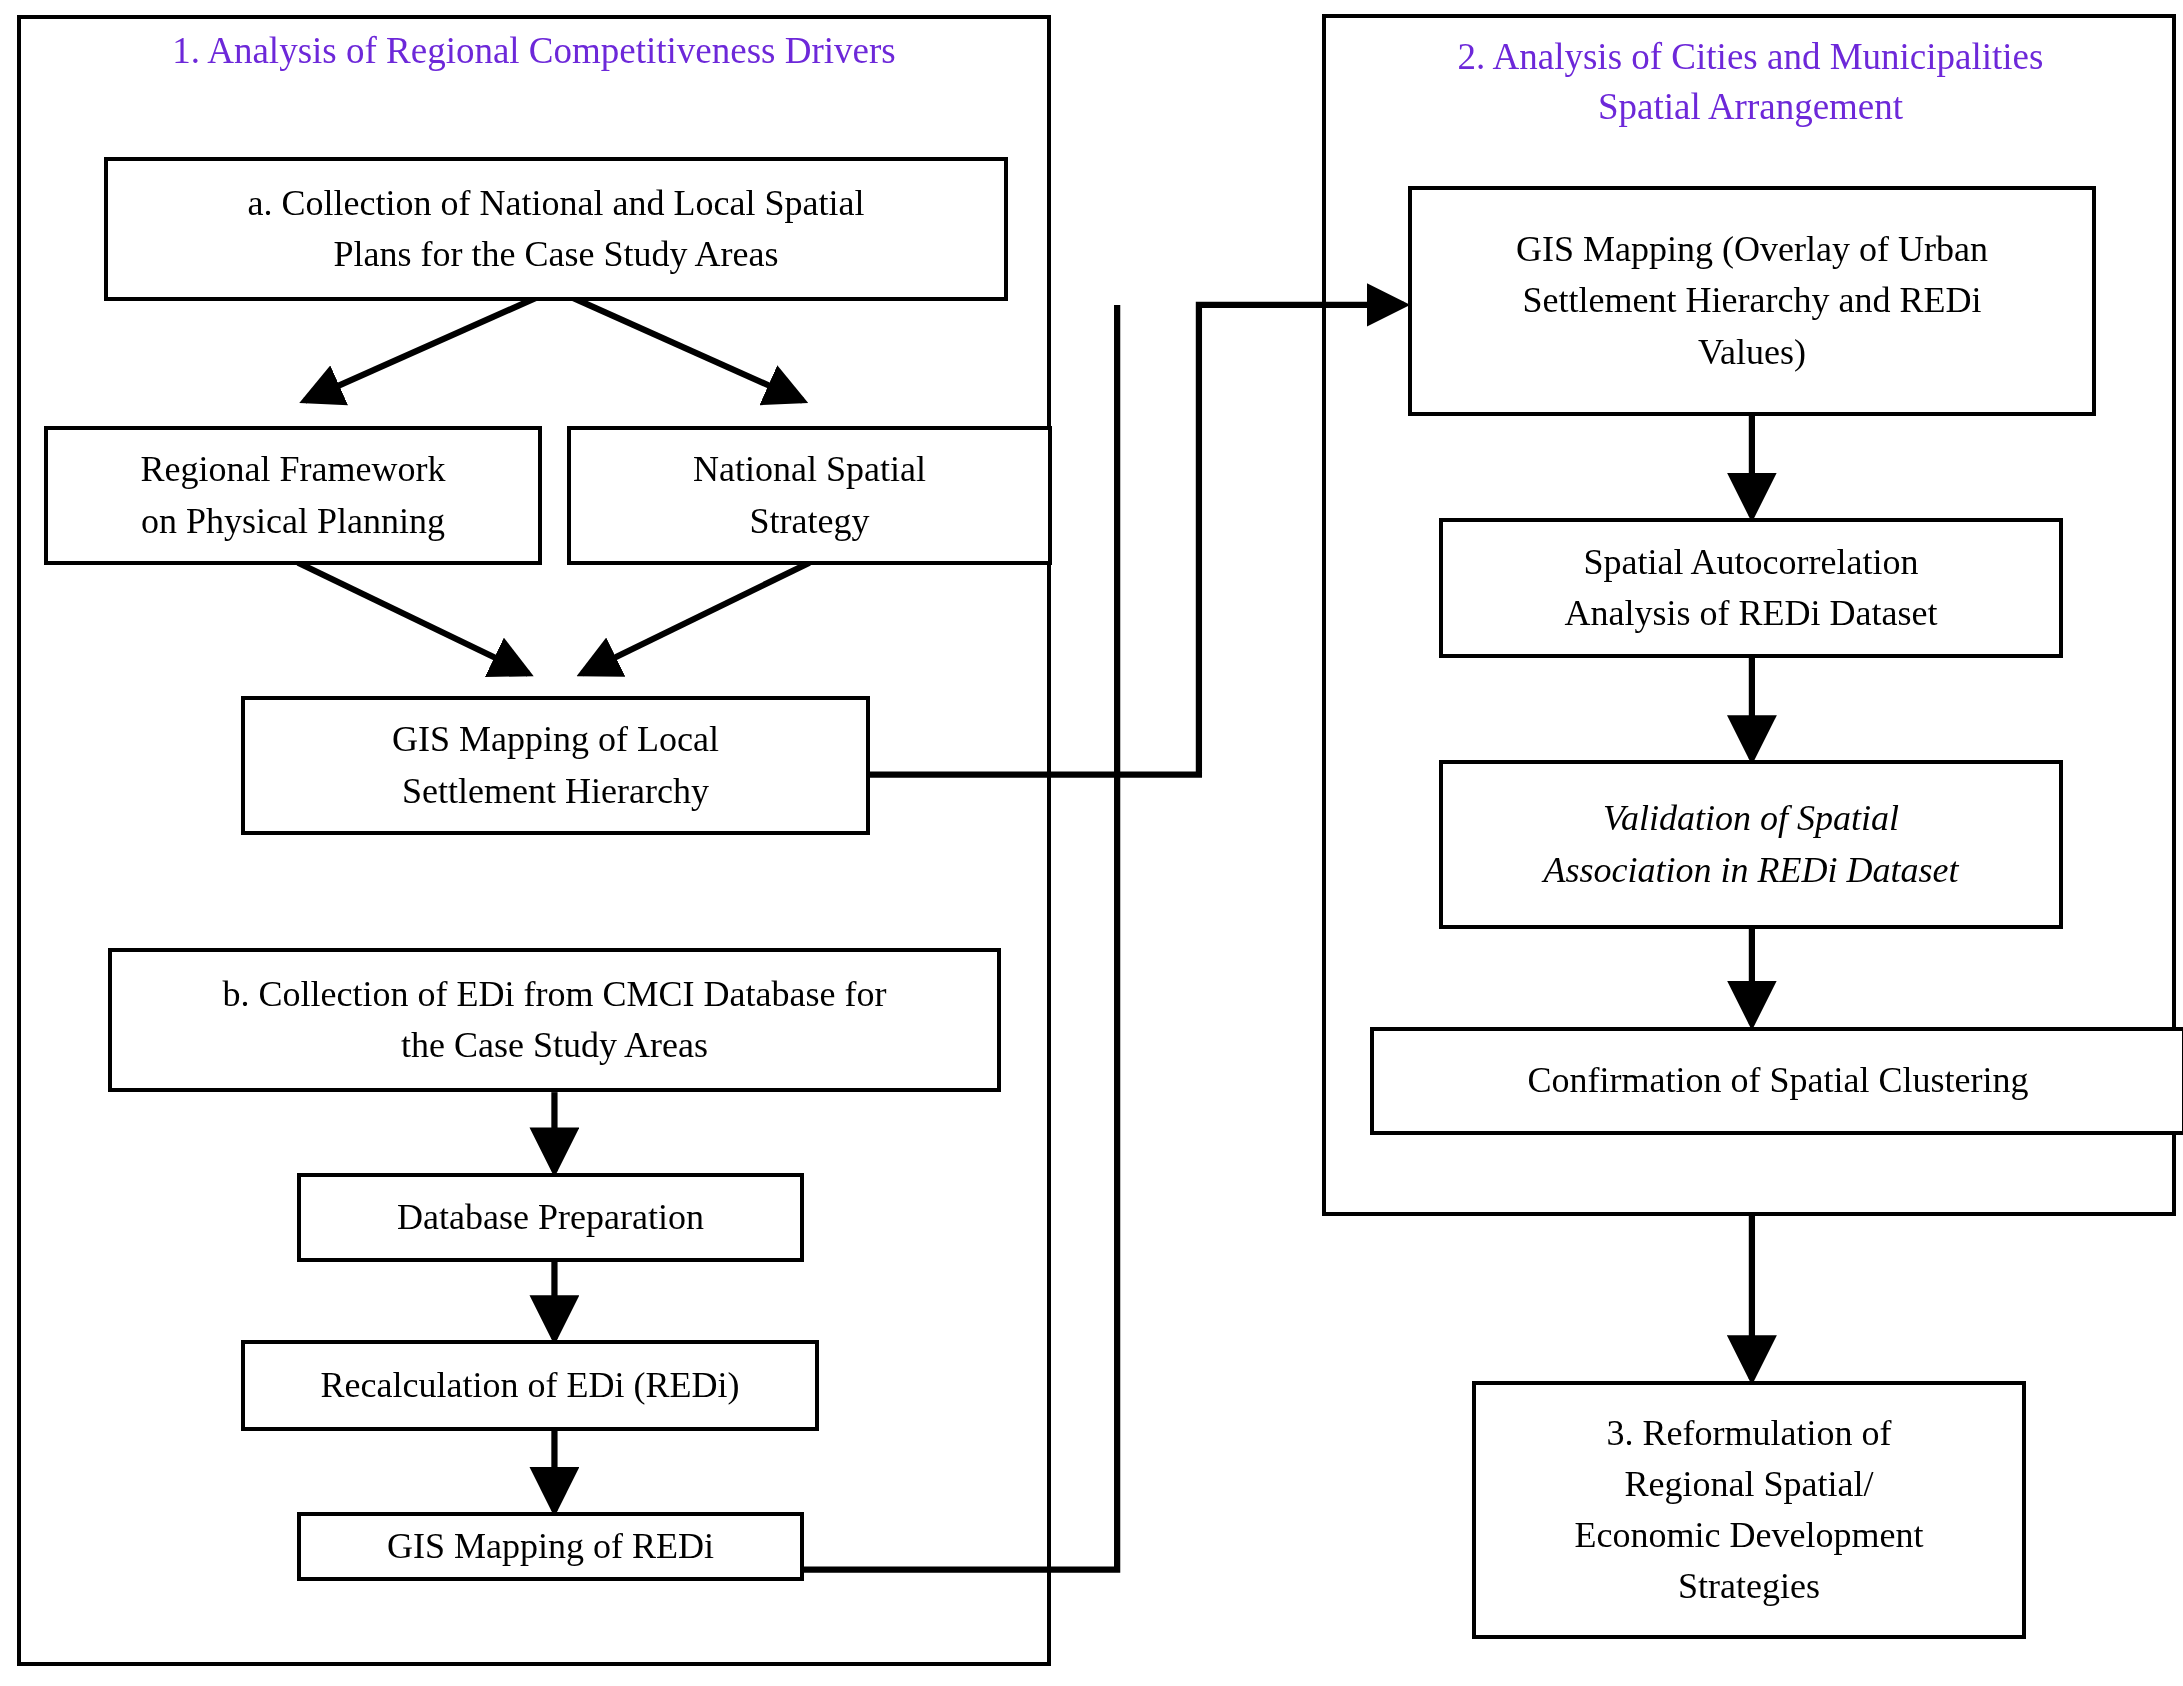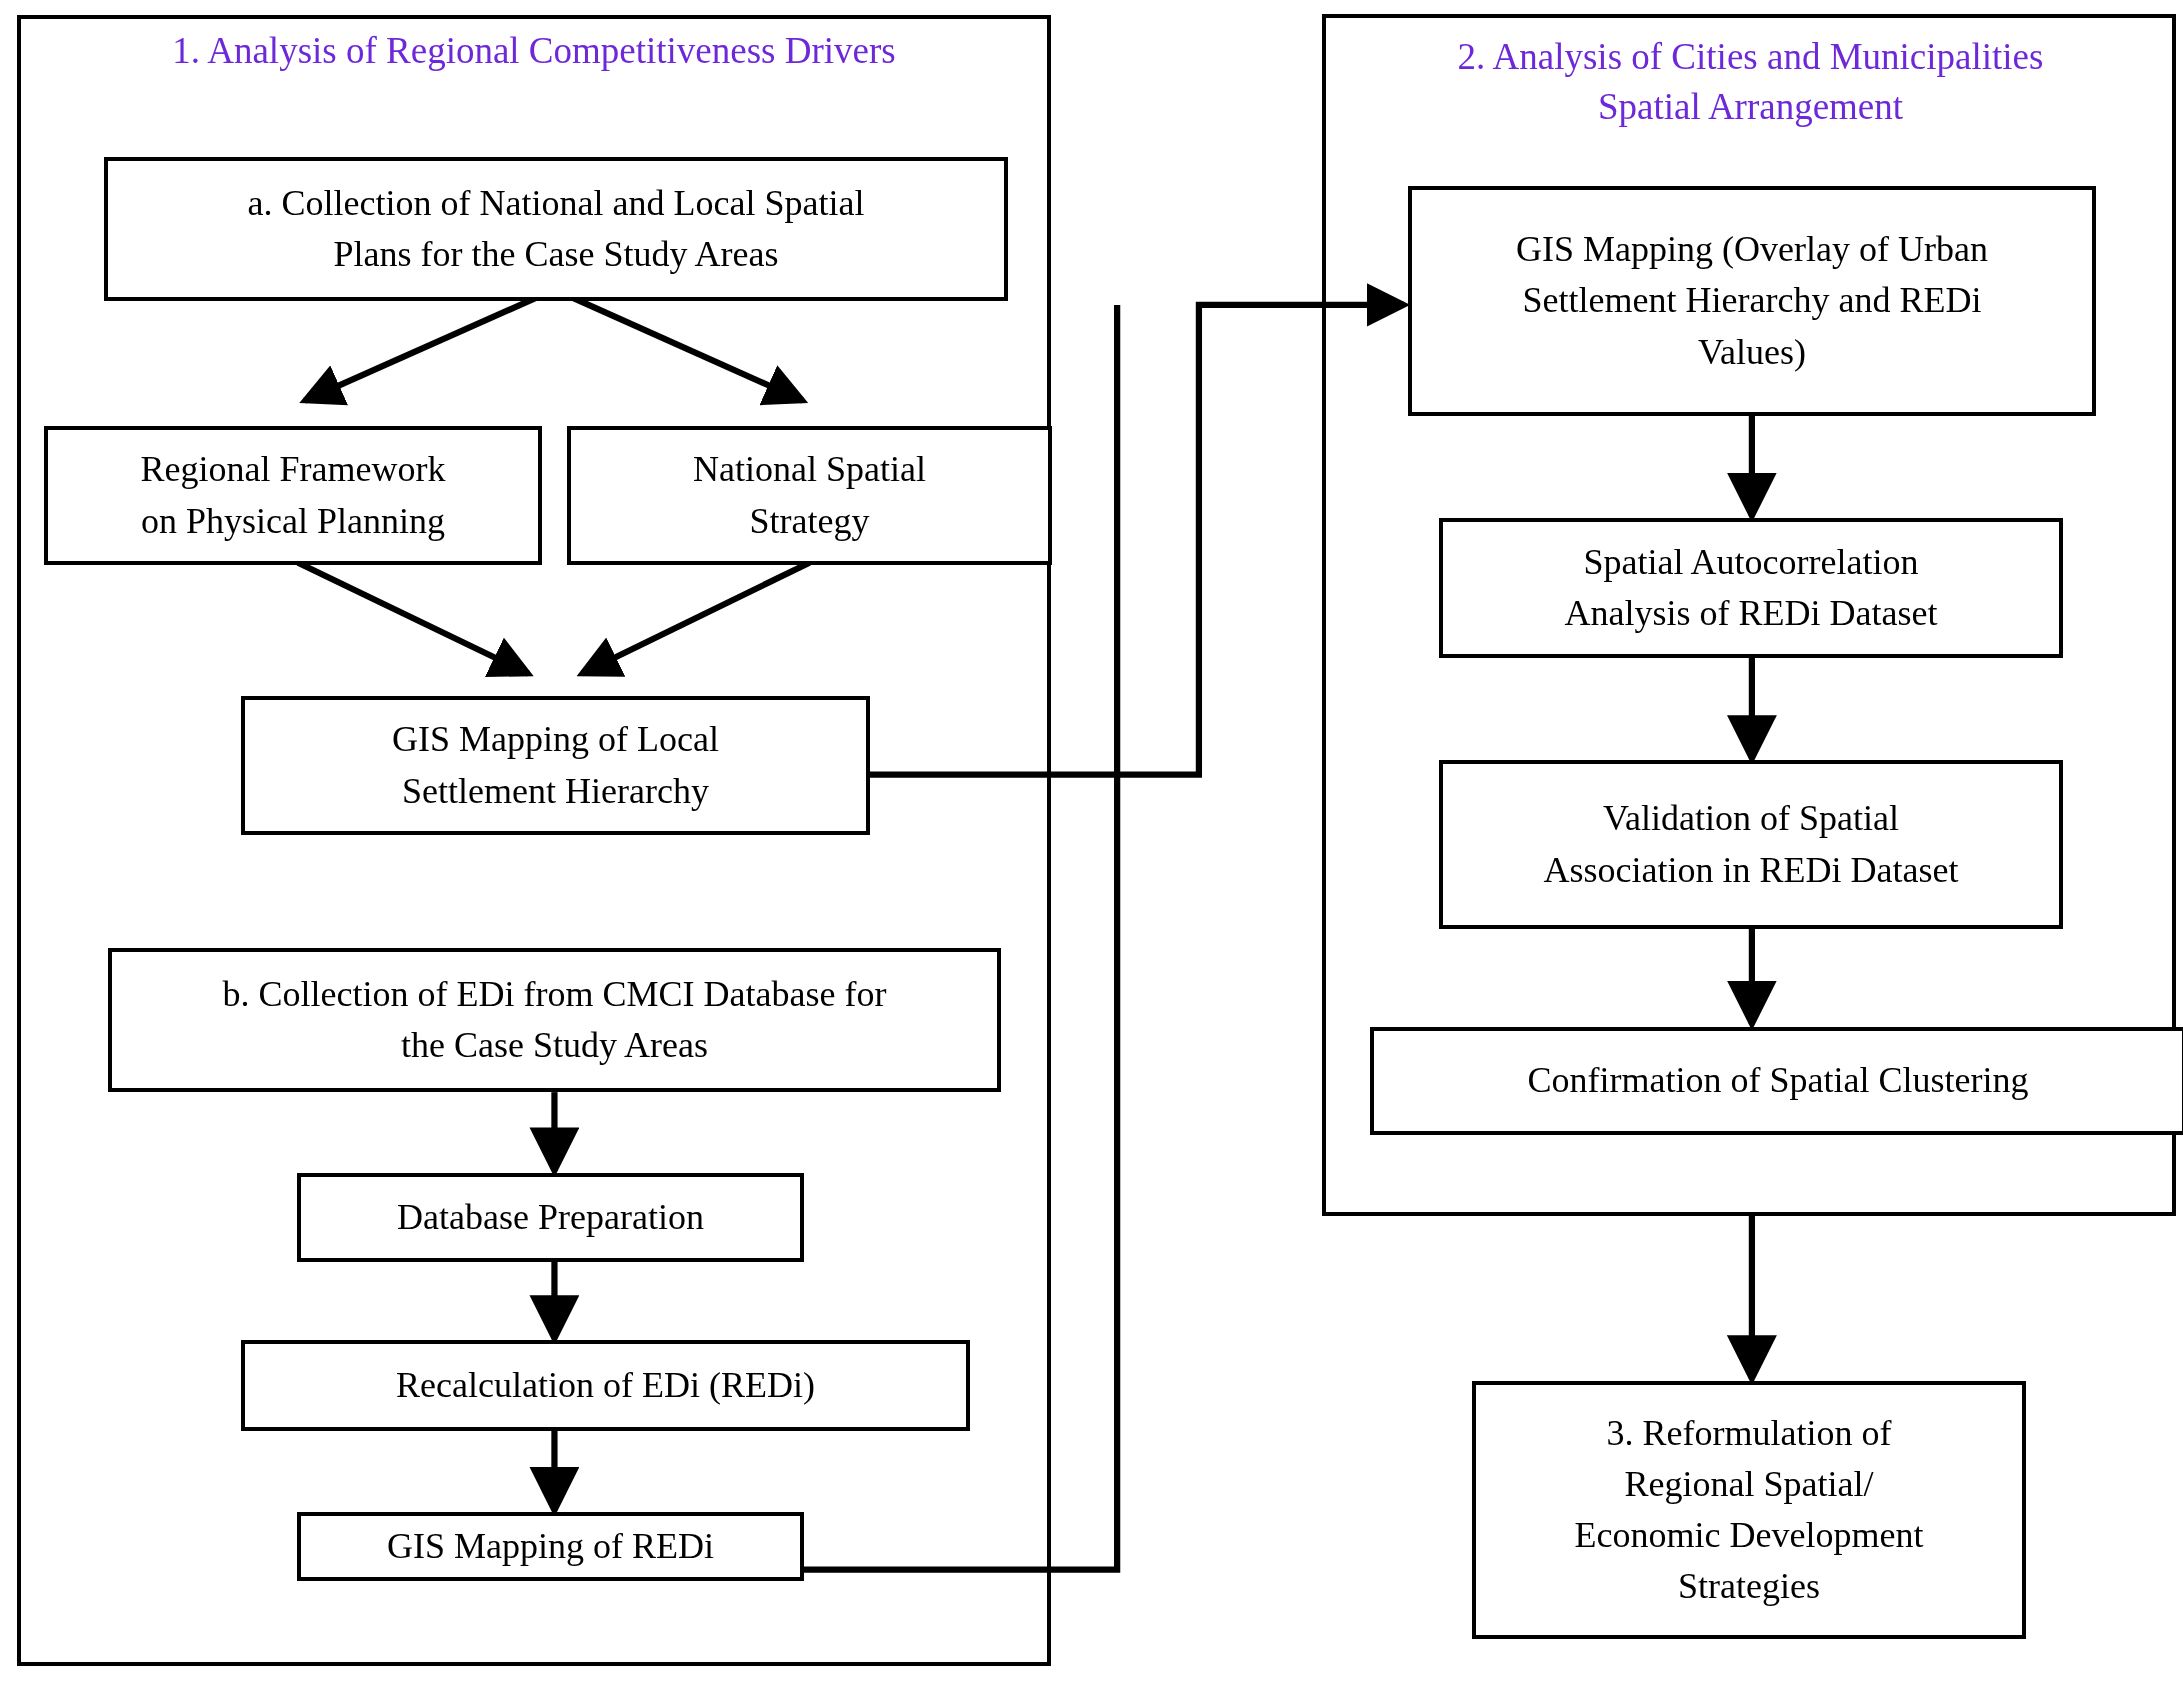--- a/index.html
+++ b/index.html
@@ -139,32 +139,32 @@
 on Physical Planning</div>
 
   <div class="node" style="left:241px; top:696px; width:629px; height:139px;">GIS Mapping of Local
 Settlement Hierarchy</div>
 
   <div class="node" style="left:108px; top:948px; width:893px; height:144px;">b. Collection of EDi from CMCI Database for
 the Case Study Areas</div>
 
   <div class="node" style="left:297px; top:1173px; width:507px; height:89px;">Database Preparation</div>
 
-  <div class="node" style="left:241px; top:1340px; width:729px; height:91px;">Recalculation of EDi (REDi)</div>
+  <div class="node" style="left:241px; top:1340px; width:578px; height:91px;">Recalculation of EDi (REDi)</div>
 
   <div class="node" style="left:297px; top:1512px; width:507px; height:69px;">GIS Mapping of REDi</div>
 
   <div class="node" style="left:1439px; top:518px; width:624px; height:140px;">Spatial Autocorrelation
 Analysis of REDi Dataset</div>
 
   <div class="node" style="left:1408px; top:186px; width:688px; height:230px;">GIS Mapping (Overlay of Urban
 Settlement Hierarchy and REDi
 Values)</div>
 
-  <div class="node" style="left:1439px; top:760px; width:624px; height:169px;">Validation of Spatial
+  <div class="node" style="left:1439px; top:760px; width:624px; height:169px;font-style:italic;">Validation of Spatial
 Association in REDi Dataset</div>
 
   <div class="node" style="left:1370px; top:1027px; width:816px; height:108px;">Confirmation of Spatial Clustering</div>
 
   <div class="node" style="left:1472px; top:1381px; width:554px; height:258px;">3. Reformulation of
 Regional Spatial/
 Economic Development
 Strategies</div>
 
 </div>

